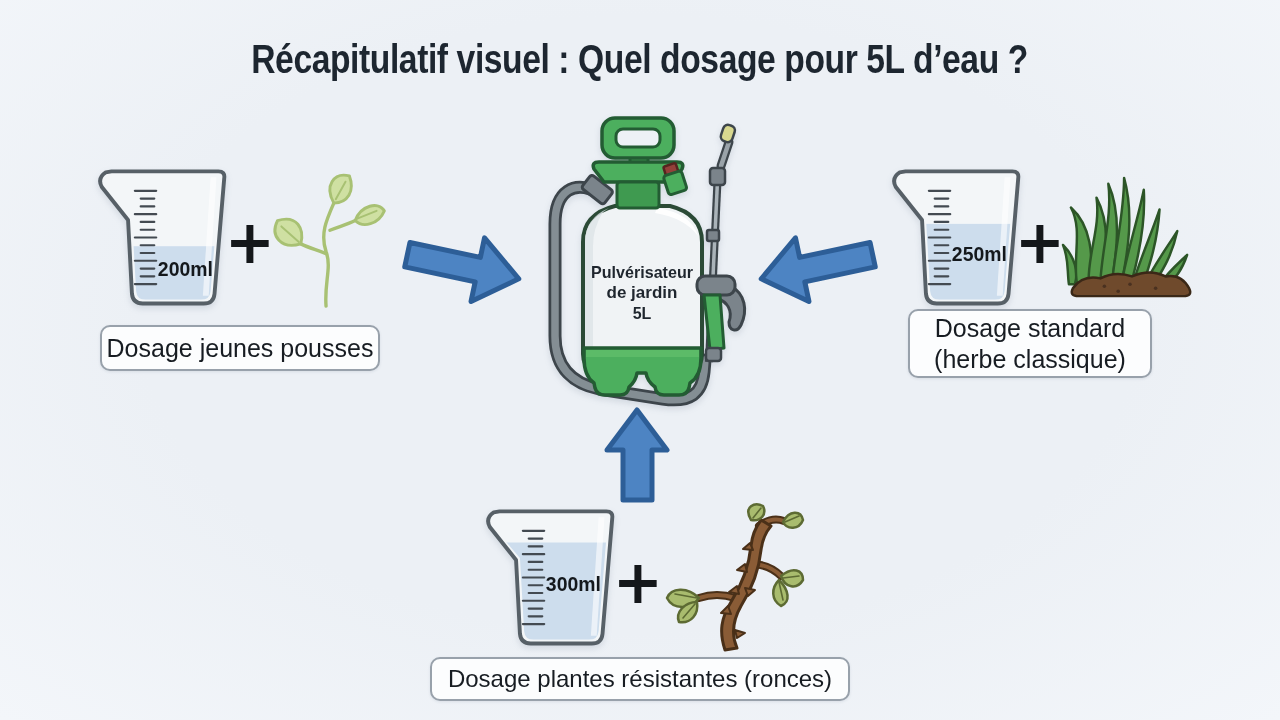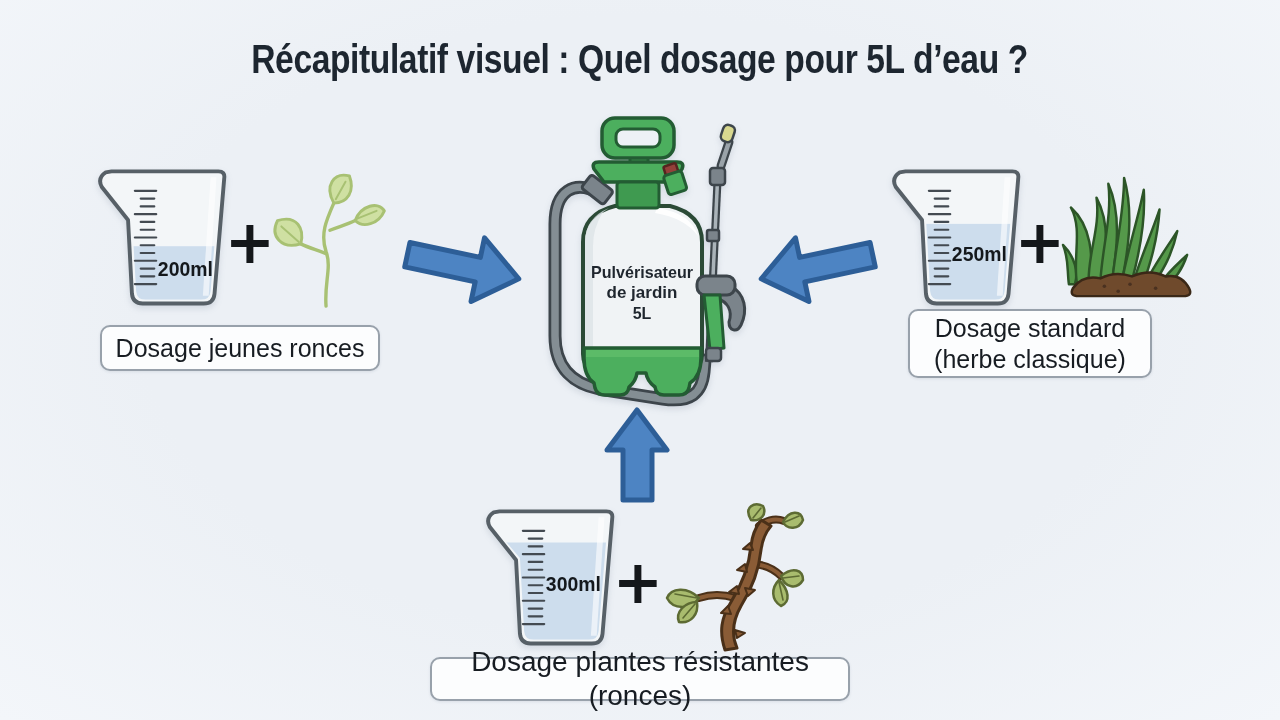--- a/index.html
+++ b/index.html
@@ -11,21 +11,21 @@
          font-size:41px;font-weight:700;color:#1d2630;letter-spacing:-.5px;white-space:nowrap}
   .title-inner{display:inline-block;transform:scaleX(.82);transform-origin:50% 50%}
   .icon{position:absolute;overflow:visible}
   .shadow{filter:drop-shadow(0 3px 3px rgba(60,80,110,.15))}
   .plus{position:absolute;font-size:60px;font-weight:700;color:#14171a;line-height:1;
         width:52px;text-align:center;font-family:"DejaVu Sans","Liberation Sans",sans-serif}
   .label-box{position:absolute;background:#fcfdfe;border:2px solid #98a1ab;border-radius:10px;
              display:flex;flex-direction:column;align-items:center;justify-content:center;
              color:#171c22;font-size:25px;line-height:1.22;text-align:center;
              box-shadow:0 1px 3px rgba(40,60,90,.10)}
-  .label-box.small{font-size:28px}
+  .label-box.small{font-size:24px}
   .vol{font:700 20px "Liberation Sans",sans-serif;fill:#14181c;text-anchor:middle}
   .stext{font:700 17px "Liberation Sans",sans-serif;fill:#1f262e;text-anchor:middle}
   .stext.sm{font-size:16px}
   .tick{stroke:#434a51;stroke-width:2.2;stroke-linecap:round}
   .glass{fill:#f3f6f8;stroke:#576067;stroke-width:4;stroke-linejoin:round}
   .water{fill:#cddded}
   .arrow{fill:#4d84c3;stroke:#2d5e97;stroke-width:5;stroke-linejoin:round}
 </style>
 </head>
 <body>
@@ -75,21 +75,21 @@
       <path d="M32,74 C12,80 0,66 8,50 C28,44 36,58 32,74 Z"></path>
     </g>
     <g fill="none" stroke="#a8c173" stroke-width="2" stroke-linecap="round">
       <path d="M68,28 L78,10"></path>
         <path d="M90,48 L110,40"></path>
         <path d="M30,72 L12,56"></path>
     </g>
   </svg>
 
   <div class="label-box" style="left:100px;top:325px;width:280px;height:46px">
-    <span>Dosage jeunes ronces</span>
+    <span>Dosage jeunes pousses</span>
   </div>
 
   <svg class="icon shadow" style="left:890px;top:163px" width="136" height="147" viewBox="0 0 140 150">
     <defs>
         <clipPath id="cupB">
           <path d="M18,12 L124,12 Q128,12 127.5,17 L118,131 Q117.3,140 108,140 L51,140 Q42,140 41.3,131 L37,56 L12,27 Q8,19 16,12 Z"></path>
         </clipPath>
       </defs>
     <path class="glass" d="M16,8 L126,8 Q133,8 132,15 L122,134 Q121,144 111,144 L48,144 Q38,144 37,134 L33,58 L6,24 Q1,15 10,9 Z"></path>
     <rect x="0" y="62" width="140" height="92" class="water" clip-path="url(#cupB)"></rect>

